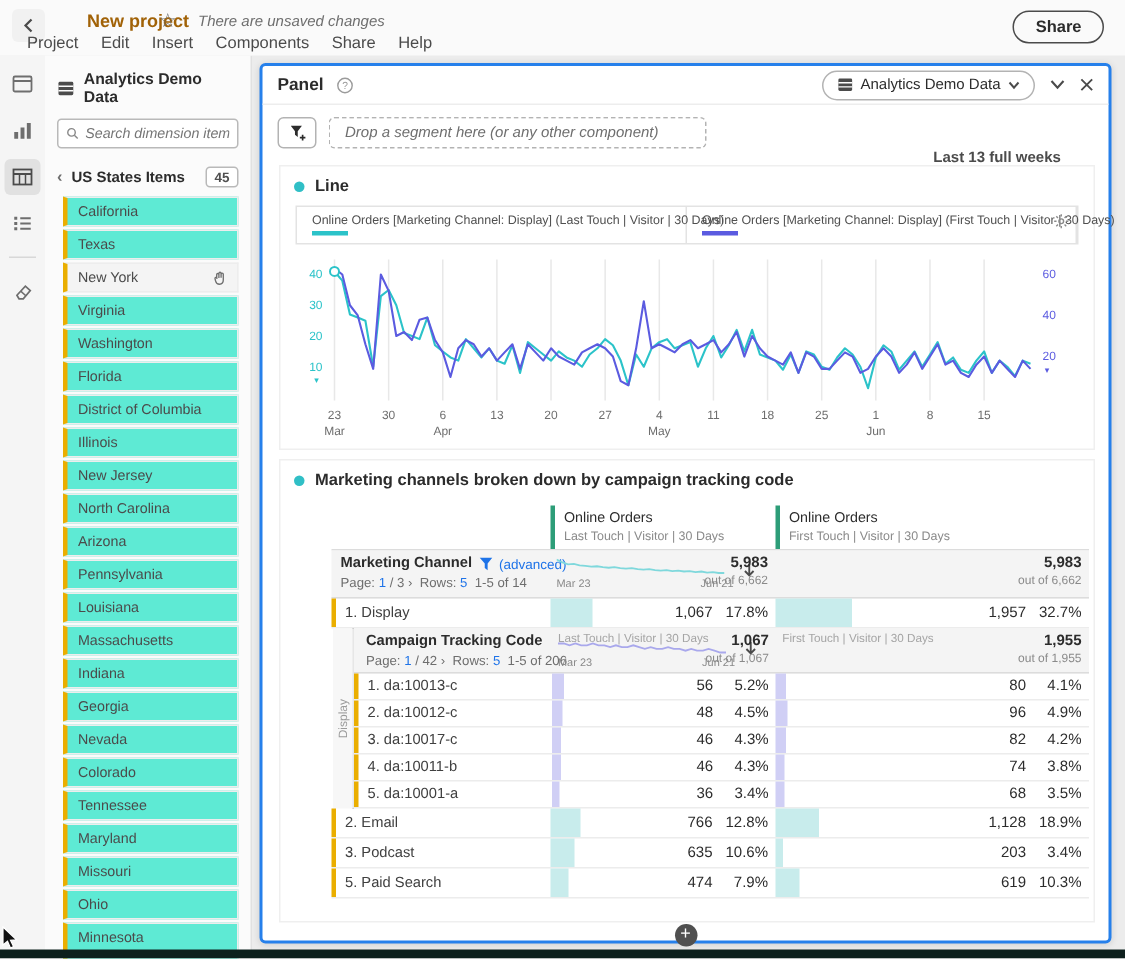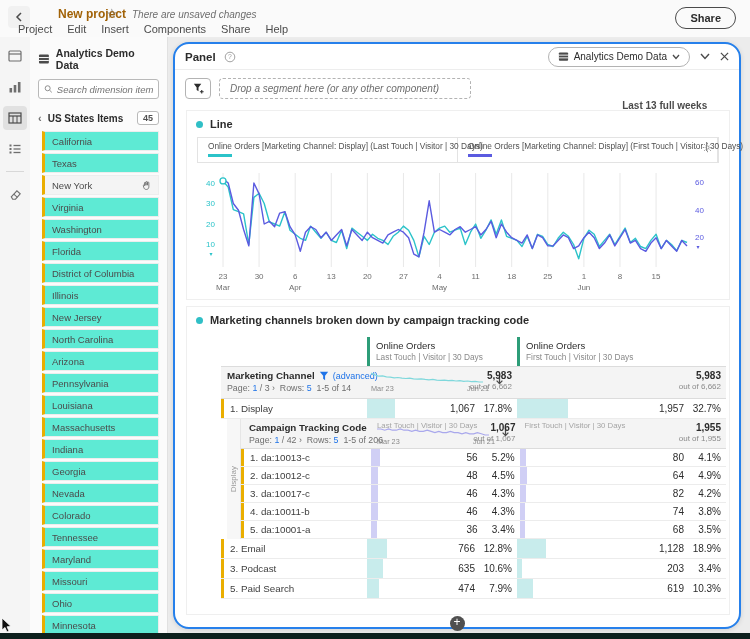--- a/index.html
+++ b/index.html
@@ -30,21 +30,21 @@
   .search-box input { border:none; outline:none; width:100%; font-size:9.5px; font-style:italic; color:#6e6e6e; font-family:"Liberation Sans",sans-serif; background:transparent; }
   .group-head { display:flex; align-items:center; margin:12px 8px 6px 8px; font-size:10px; font-weight:bold; color:#2c2c2c; }
   .group-head .chev { color:#6e6e6e; margin-right:6px; font-size:11px; cursor:pointer; }
   .count-badge { margin-left:auto; border:1px solid #b9b9b9; border-radius:3px; font-size:9px; color:#505050; padding:1px 5px; background:#fff; }
   .state-list { margin:0 8px 0 12px; }
   .state-row { position:relative; height:20px; margin-bottom:2px; background:#5eead4; border:1px solid #ededed; border-left:3px solid #EAAE00; display:flex; align-items:center; padding-left:7px; font-size:9.5px; color:#4b4b4b; cursor:grab; }
   .state-row.hovered { background:#f4f4f4; }
   .state-row .grab { position:absolute; right:5px; top:3px; }
 
   
-  .card { position:absolute; left:173px; top:42px; width:568px; height:587px; background:#fff; border:2px solid #2680EB; border-radius:16px; box-shadow:0 1px 5px rgba(0,0,0,.12); z-index:2; }
+  .card { position:absolute; left:173px; top:42px; width:568px; height:587px; background:#fff; border:2px solid #2680EB; border-radius:4px; box-shadow:0 1px 5px rgba(0,0,0,.12); z-index:2; }
   .panel-head { position:absolute; left:0; top:0; width:100%; height:26px; display:flex; align-items:center; padding:0 10px; border-bottom:1px solid #ededed; }
   .panel-title { font-size:11.5px; font-weight:bold; }
   .help-ic { margin-left:8px; }
   .panel-right { margin-left:auto; display:flex; align-items:center; gap:10px; }
   .ds-dropdown { display:flex; align-items:center; gap:5px; height:20px; border:1px solid #b3b3b3; border-radius:11px; padding:0 9px; font-size:10px; color:#2c2c2c; cursor:pointer; background:#fff; }
   .icon-btn { color:#4b4b4b; cursor:pointer; display:flex; align-items:center; }
 
   .drop-row { position:absolute; left:0; top:26px; width:100%; height:36px; display:flex; align-items:center; padding:0 10px; }
   .funnel-btn { width:26px; height:21px; border:1px solid #b3b3b3; border-radius:4px; display:flex; align-items:center; justify-content:center; cursor:pointer; background:#fff; }
   .drop-zone { margin-left:8px; width:252px; height:21px; border:1px dashed #b3b3b3; border-radius:4px; display:flex; align-items:center; padding:0 10px; font-size:10px; font-style:italic; color:#6e6e6e; }
@@ -87,21 +87,21 @@
   .totals .tv { font-size:10px; font-weight:bold; color:#2c2c2c; }
   .totals .to { font-size:8px; color:#8a8a8a; }
   .d-row { height:20px; border-bottom:1px solid #ececec; align-items:stretch; }
   .d-row .t-dim { border-left:3px solid #EAAE00; display:flex; align-items:center; padding-left:6px; font-size:9.8px; color:#404040; white-space:nowrap; }
   .mcell { position:relative; }
   .mbar { position:absolute; left:0; top:0; bottom:0; }
   .mvals { position:absolute; right:5px; top:0; bottom:0; display:flex; align-items:center; justify-content:flex-end; gap:0; }
   .mvals .v { min-width:40px; text-align:right; color:#2c2c2c; }
   .mvals .p { min-width:37px; text-align:right; color:#2c2c2c; }
   
-  .nest { position:relative; margin-left:14px; border-left:6px solid #000000; }
+  .nest { position:relative; margin-left:14px; border-left:1px solid #000000; }
   .nest-gutter { position:absolute; left:-14px; top:0; bottom:0; width:14px; background:#f7f7f7; border-right:1px solid #e6e6e6; display:flex; align-items:center; justify-content:center; }
   .nest-gutter span { writing-mode:vertical-rl; transform:rotate(180deg); font-size:8px; color:#9a9a9a; }
   .nesthead { background:#f4f4f4; border-bottom:1px solid #dcdcdc; height:30px; }
   .nesthead .t-dim { width:132px; padding:3px 0 0 8px; }
   .nest .d-row .t-dim { width:132px; }
   .nest-collbl { position:absolute; font-size:7.8px; color:#a5a5a5; top:2px; white-space:nowrap; }
   .plus-row { position:absolute; left:0; right:0; top:572px; display:flex; justify-content:center; }
   .plus-btn { width:15px; height:15px; border-radius:50%; background:#505050; color:#fff; font-size:12px; line-height:13px; text-align:center; cursor:pointer; }
 
   .bottom-strip { position:absolute; left:0; bottom:0; width:750px; height:6px; background:#0d201d; z-index:10; }
@@ -531,21 +531,21 @@
             <div class="t-m1 mcell">
               <div class="mbar" style="width: 7px; background: rgb(208, 207, 245);"></div>
               <div class="mvals">
                 <span class="v">48</span>
                 <span class="p">4.5%</span>
               </div>
             </div>
             <div class="t-m2 mcell">
               <div class="mbar" style="width: 7.6px; background: rgb(208, 207, 245);"></div>
               <div class="mvals">
-                <span class="v">64</span>
+                <span class="v">96</span>
                 <span class="p">4.9%</span>
               </div>
             </div>
           </div>
           <div class="t-row d-row" style="height: 18px;">
             <div class="t-dim">3. da:10017-c</div>
             <div class="t-m1 mcell">
               <div class="mbar" style="width: 6.7px; background: rgb(208, 207, 245);"></div>
               <div class="mvals">
                 <span class="v">46</span>

